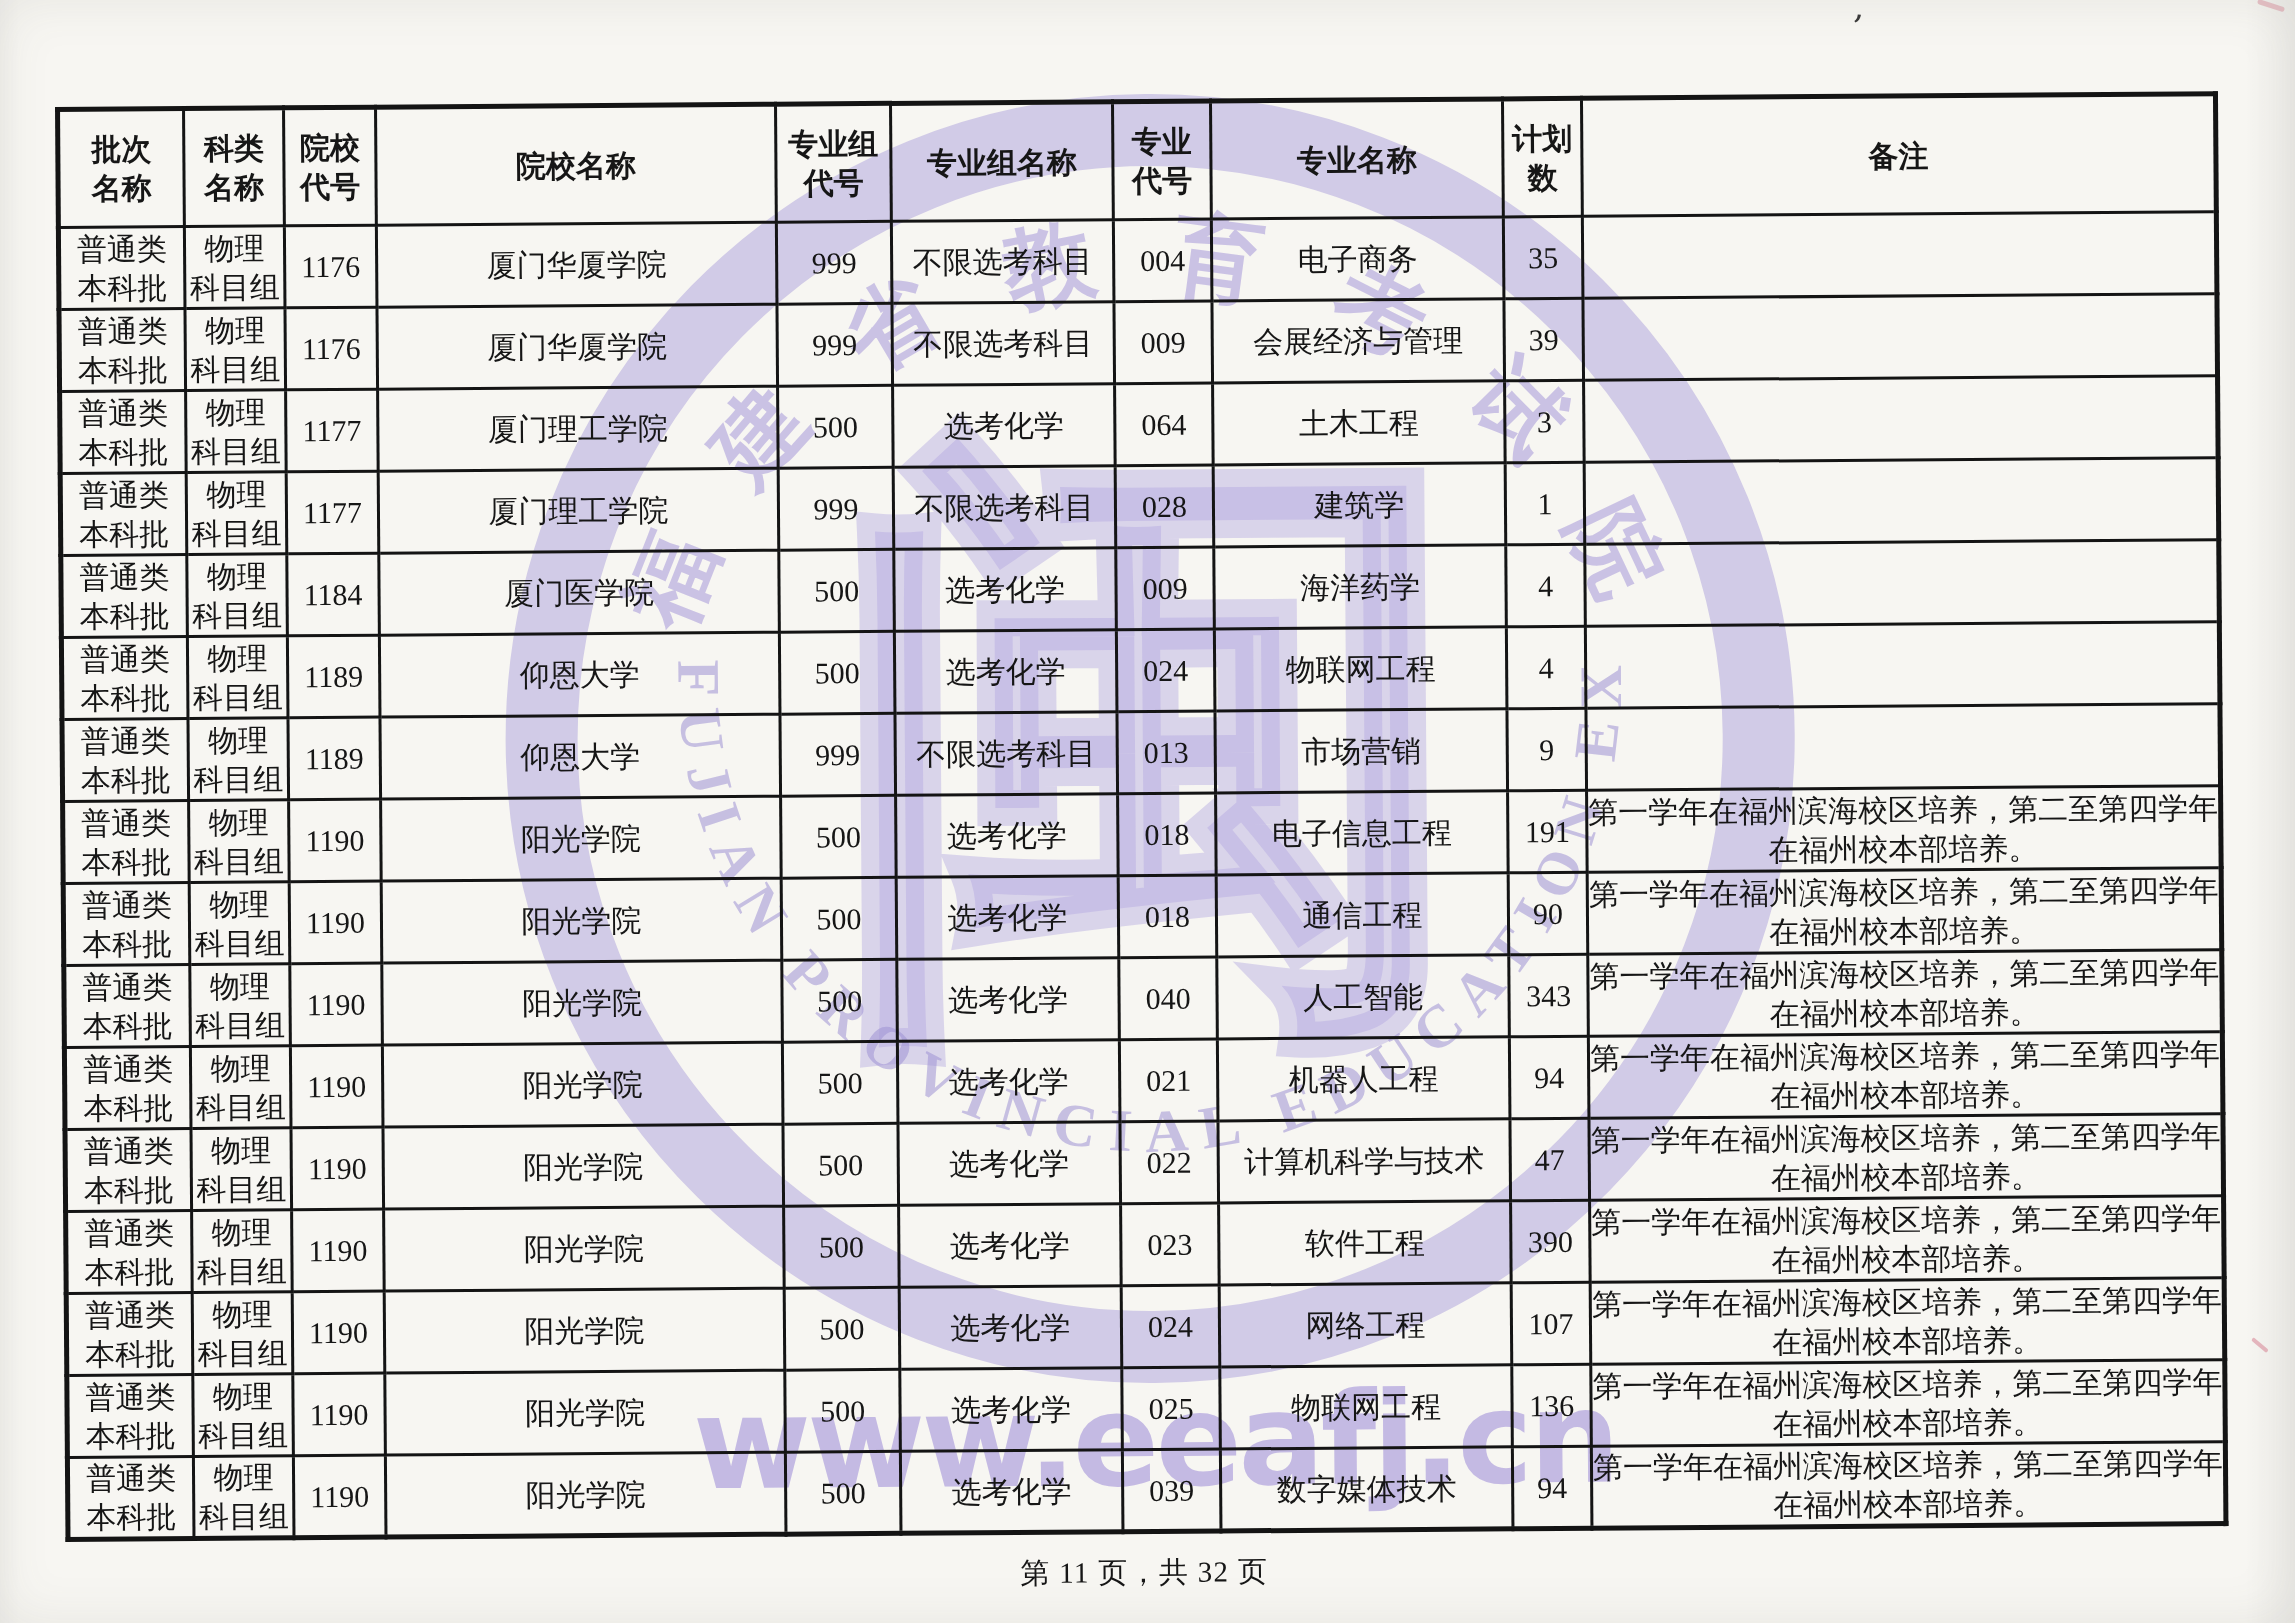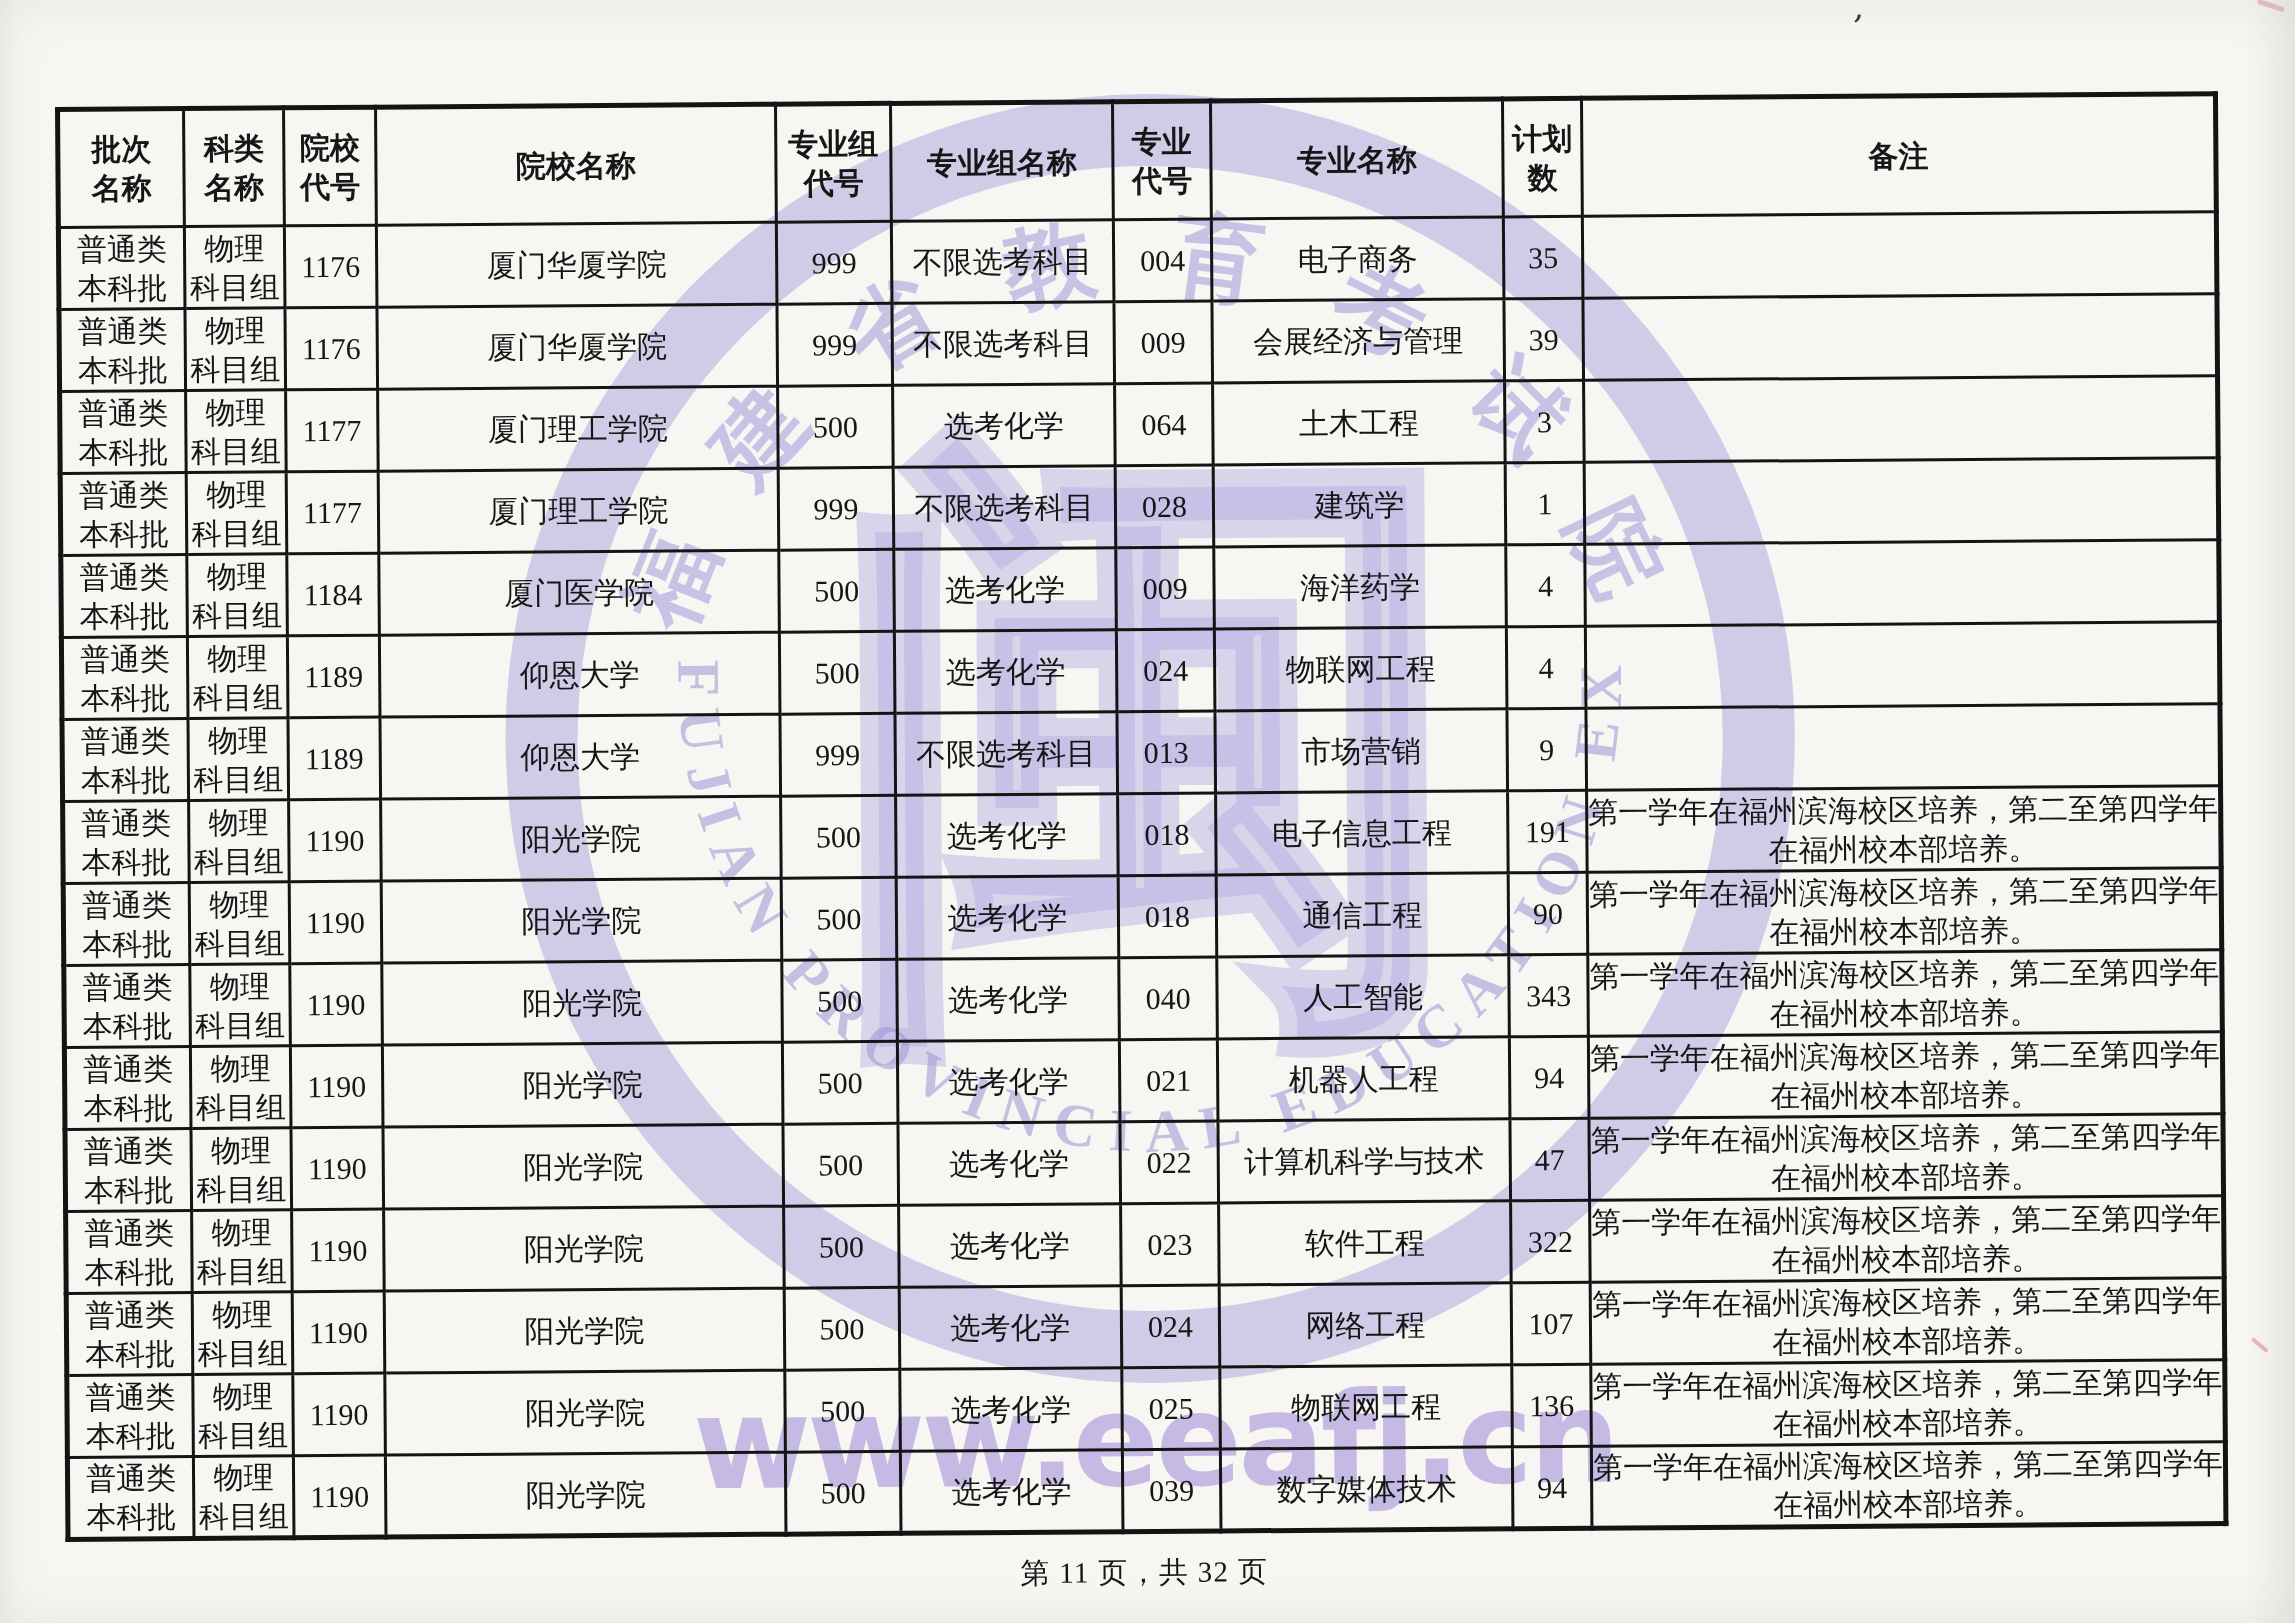--- a/index.html
+++ b/index.html
@@ -290,21 +290,21 @@
           <td class="c-batch">普通类
 本科批</td>
           <td class="c-subject">物理
 科目组</td>
           <td class="c-college_code">1190</td>
           <td class="c-college_name">阳光学院</td>
           <td class="c-group_code">500</td>
           <td class="c-group_name">选考化学</td>
           <td class="c-major_code">023</td>
           <td class="c-major_name">软件工程</td>
-          <td class="c-plan">322</td>
+          <td class="c-plan">390</td>
           <td class="c-remark">第一学年在福州滨海校区培养，第二至第四学年在福州校本部培养。</td>
         </tr>
         <tr>
           <td class="c-batch">普通类
 本科批</td>
           <td class="c-subject">物理
 科目组</td>
           <td class="c-college_code">1190</td>
           <td class="c-college_name">阳光学院</td>
           <td class="c-group_code">500</td>

